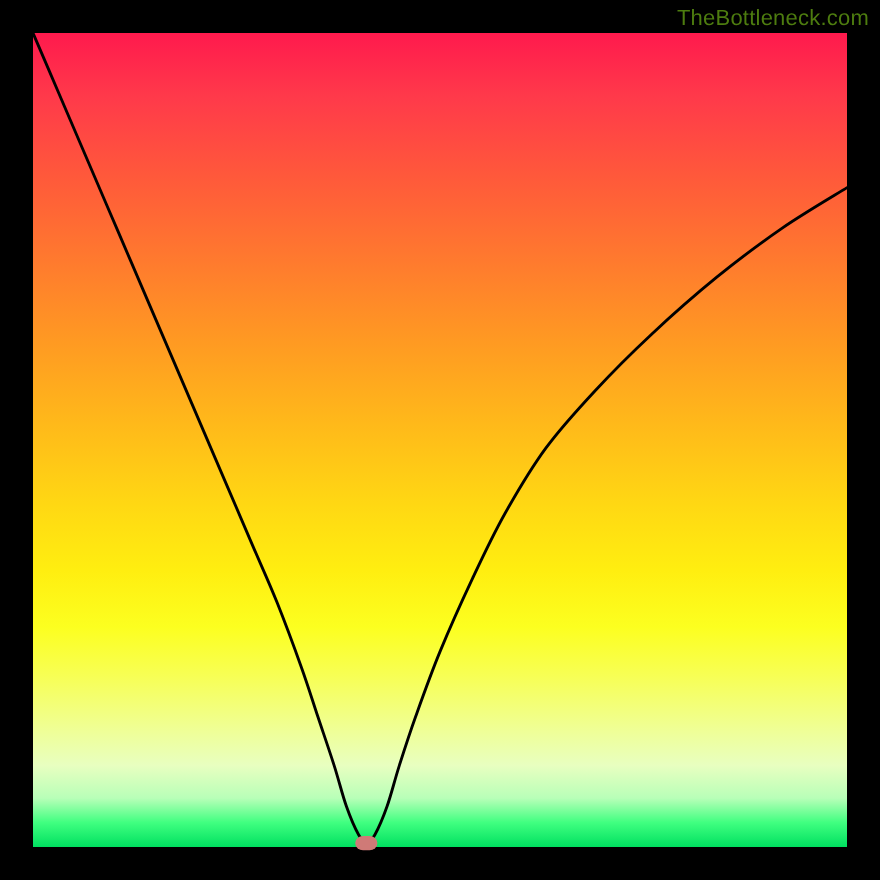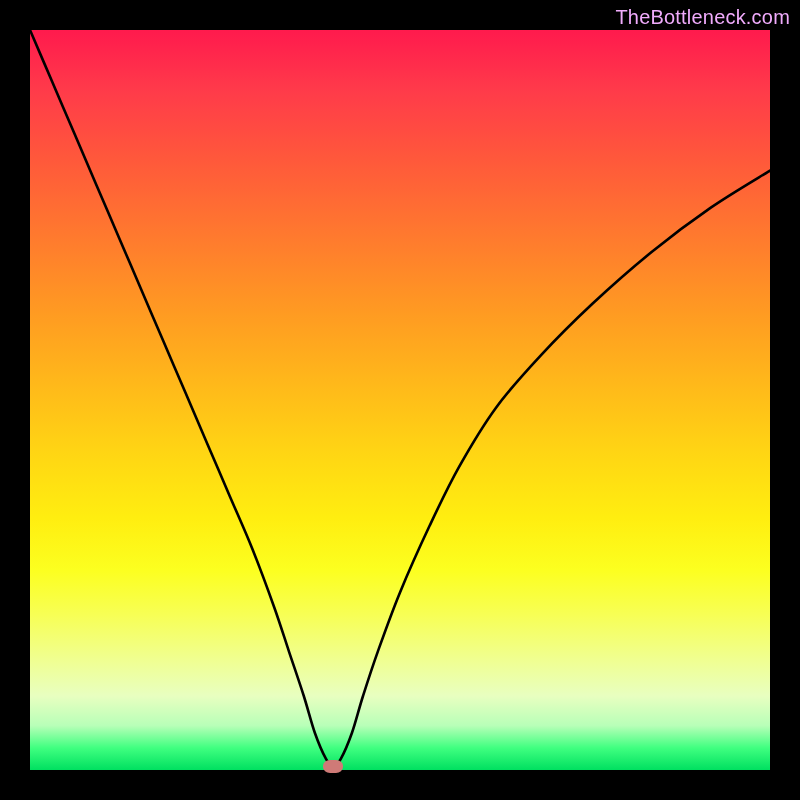--- a/index.html
+++ b/index.html
@@ -41,21 +41,21 @@
       #e8ffc0 90%,
       #b8ffb8 94%,
       #40ff80 97%,
       #00e060 100%
     );
   }
   .watermark {
     position: absolute;
     top: 6px;
     right: 10px;
-    color: #f0abfc;
+    color: #4d7c0f;
     font-size: 20px;
     letter-spacing: 0.2px;
     font-weight: 400;
   }
   svg.curve {
     position: absolute;
     left: 0;
     top: 0;
     width: 740px;
     height: 740px;

